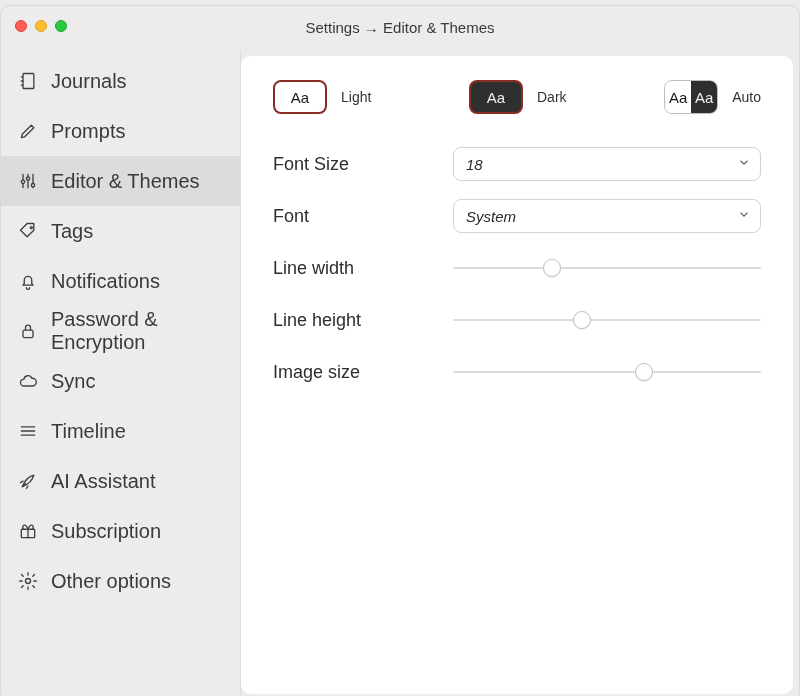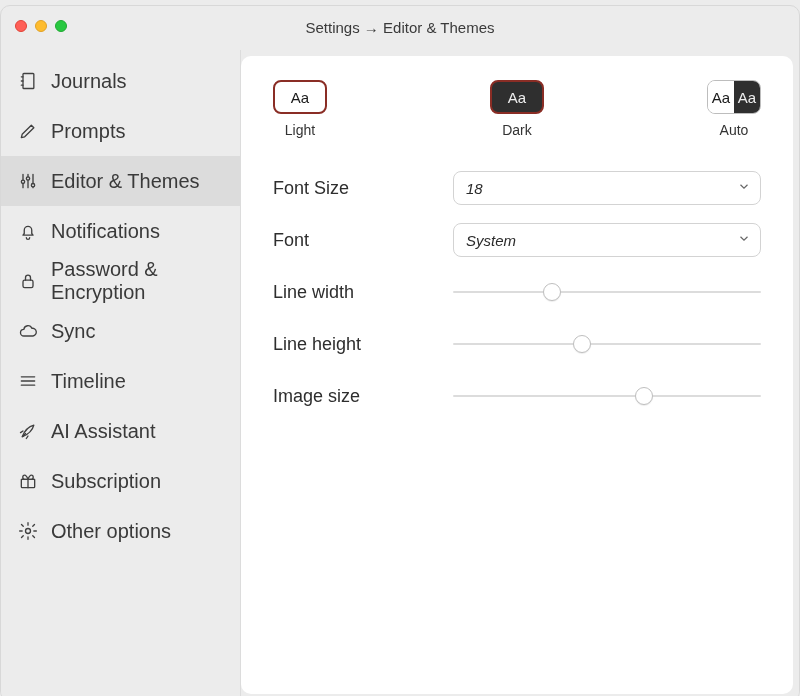--- a/index.html
+++ b/index.html
@@ -92,23 +92,23 @@
       padding: 24px 28px;
       overflow: auto;
     }
     .themes {
       display: flex;
       justify-content: space-between;
       margin: 0 4px 24px 4px;
     }
     .theme {
       display: flex;
-      flex-direction: column;
-      align-items: center;
-      gap: 8px;
+      flex-direction: row;
+      align-items: center;
+      gap: 14px;
       cursor: pointer;
       justify-content: center;
     }
     .theme .swatch {
       width: 54px;
       height: 34px;
       border-radius: 8px;
       display: flex;
       align-items: center;
       justify-content: center;
@@ -232,20 +232,29 @@
               <circle cx="6" cy="13" r="2"></circle>
               <circle cx="12" cy="9" r="2"></circle>
               <circle cx="18" cy="17" r="2"></circle>
             </svg>
         </span>
         <span>Editor &amp; Themes</span>
       </div>
       <div class="side-item">
         <span class="ic">
           <svg viewBox="0 0 24 24">
+              <path d="M3 11l8-8h8v8l-8 8-8-8z"></path>
+              <circle cx="16" cy="8" r="1.2"></circle>
+            </svg>
+        </span>
+        <span>Tags</span>
+      </div>
+      <div class="side-item">
+        <span class="ic">
+          <svg viewBox="0 0 24 24">
               <path d="M6 17h12l-1.5-2V11a4.5 4.5 0 10-9 0v4L6 17z"></path>
               <path d="M10 20a2 2 0 004 0"></path>
             </svg>
         </span>
         <span>Notifications</span>
       </div>
       <div class="side-item">
         <span class="ic">
           <svg viewBox="0 0 24 24">
               <rect x="6" y="11" width="12" height="9" rx="2"></rect>

